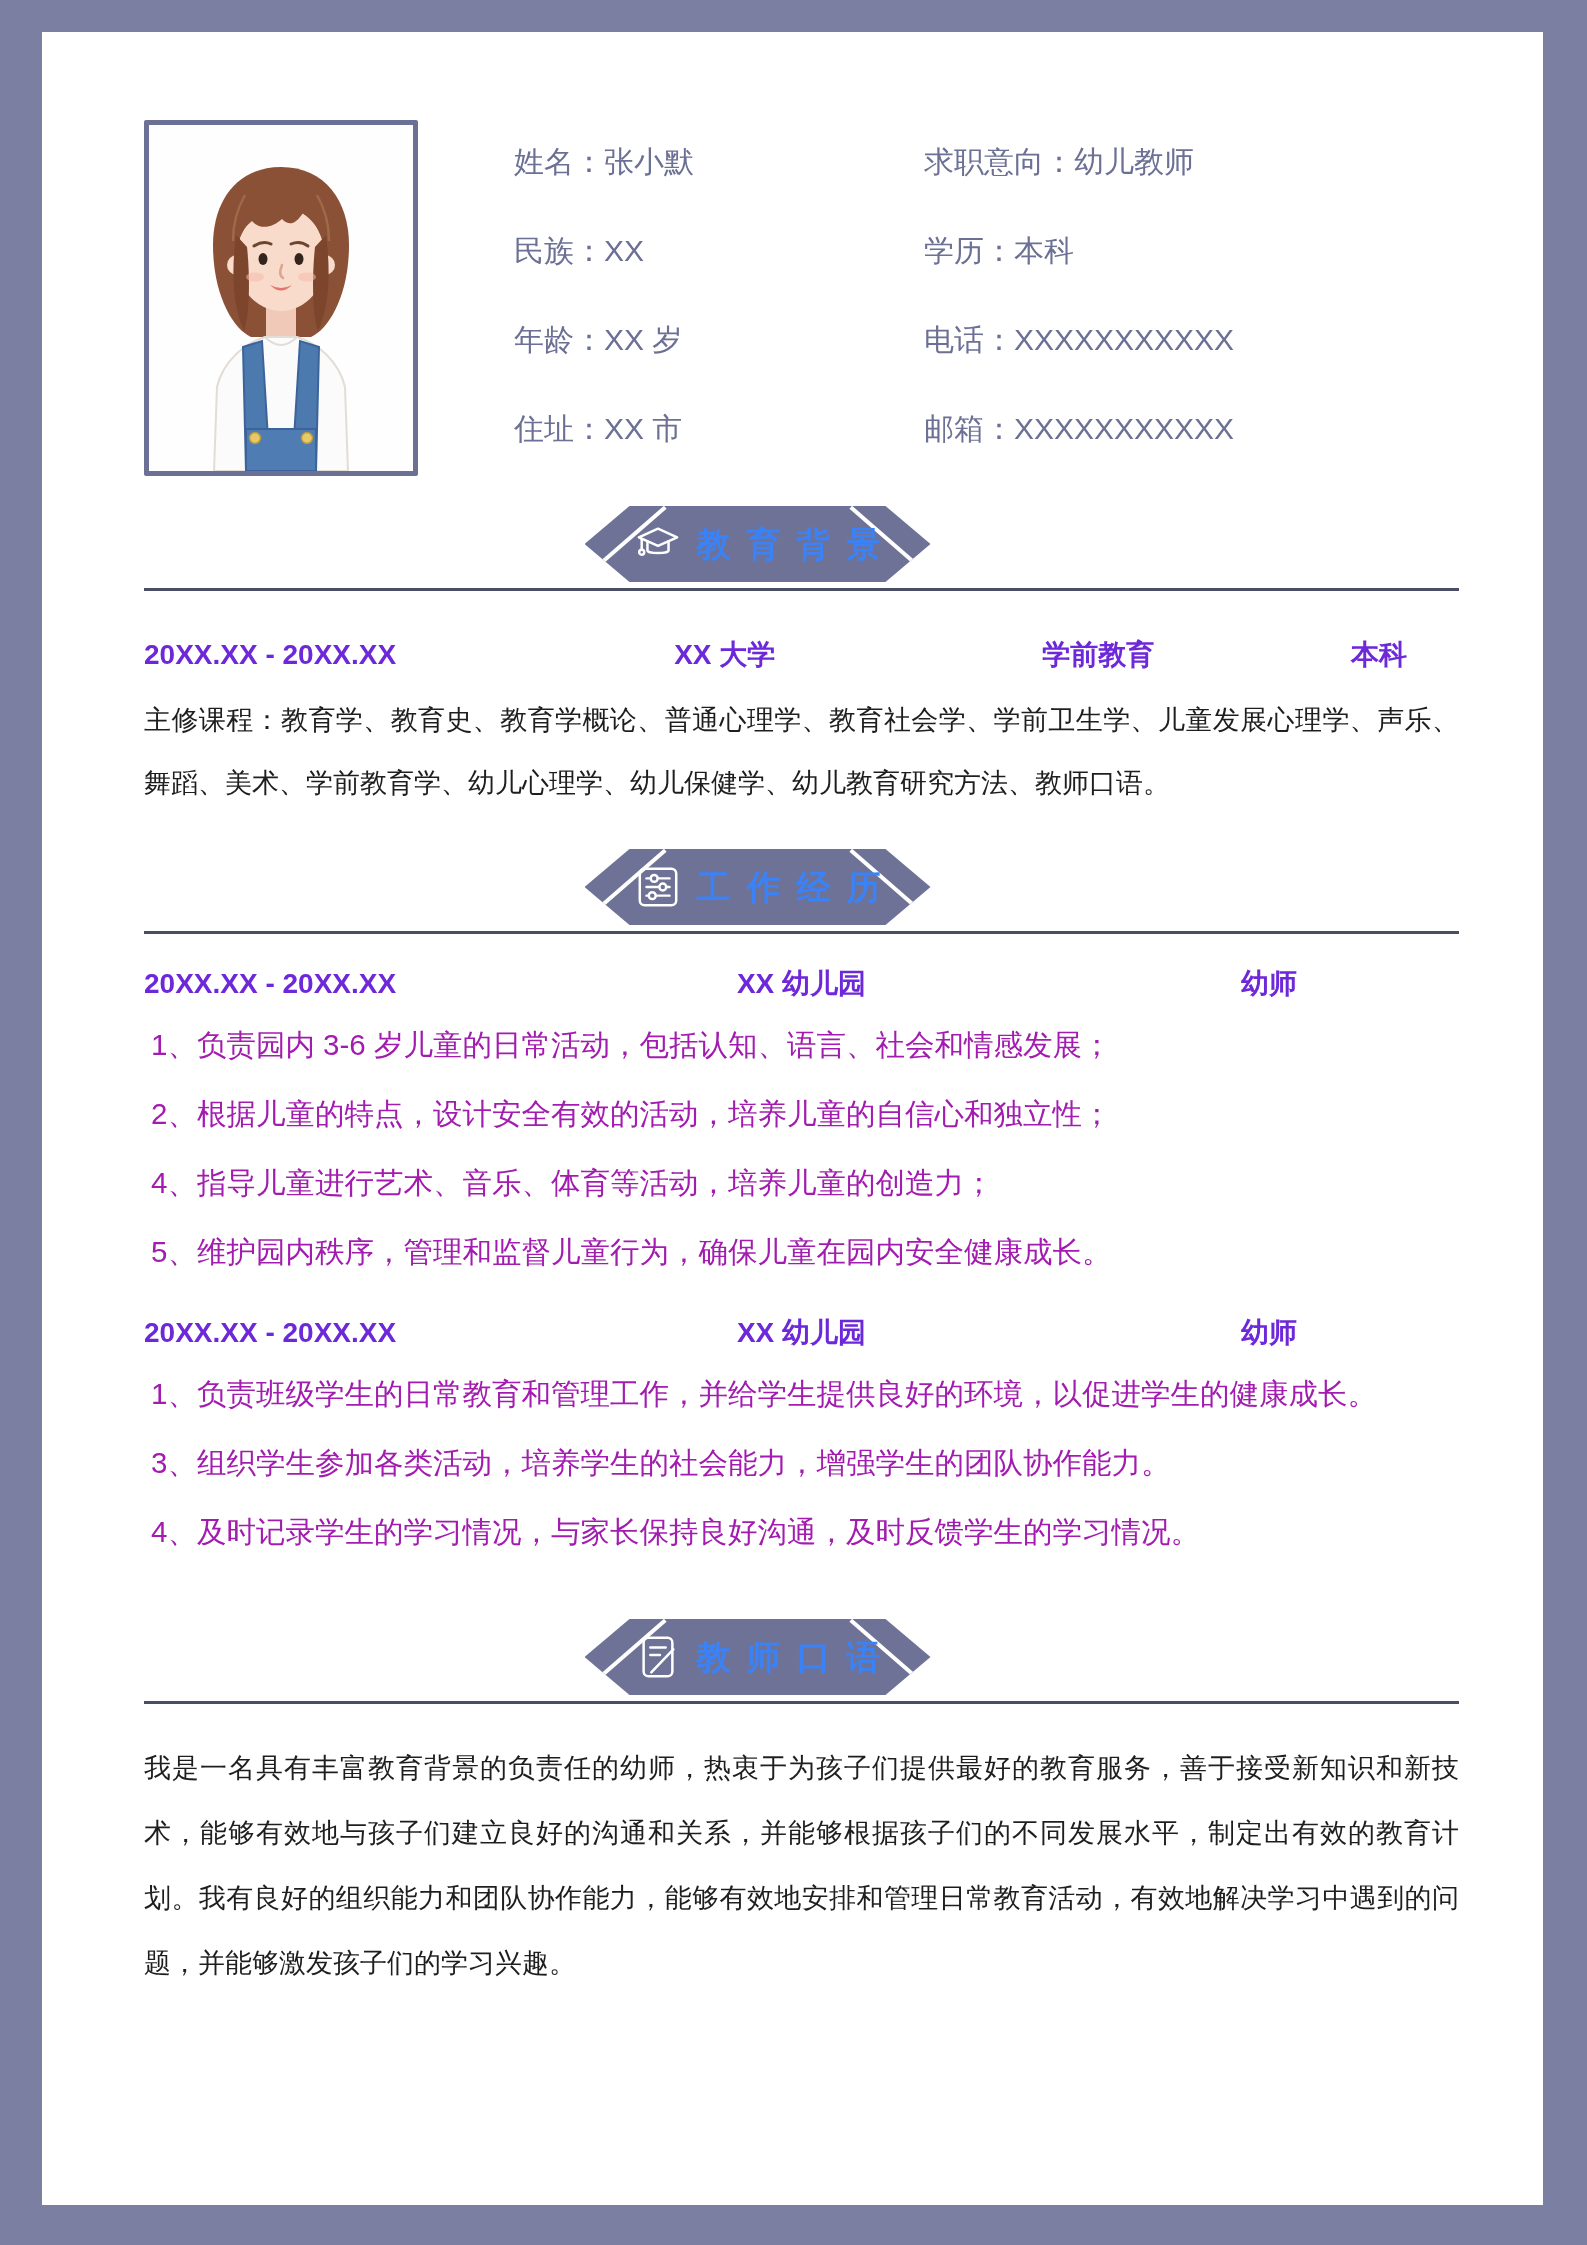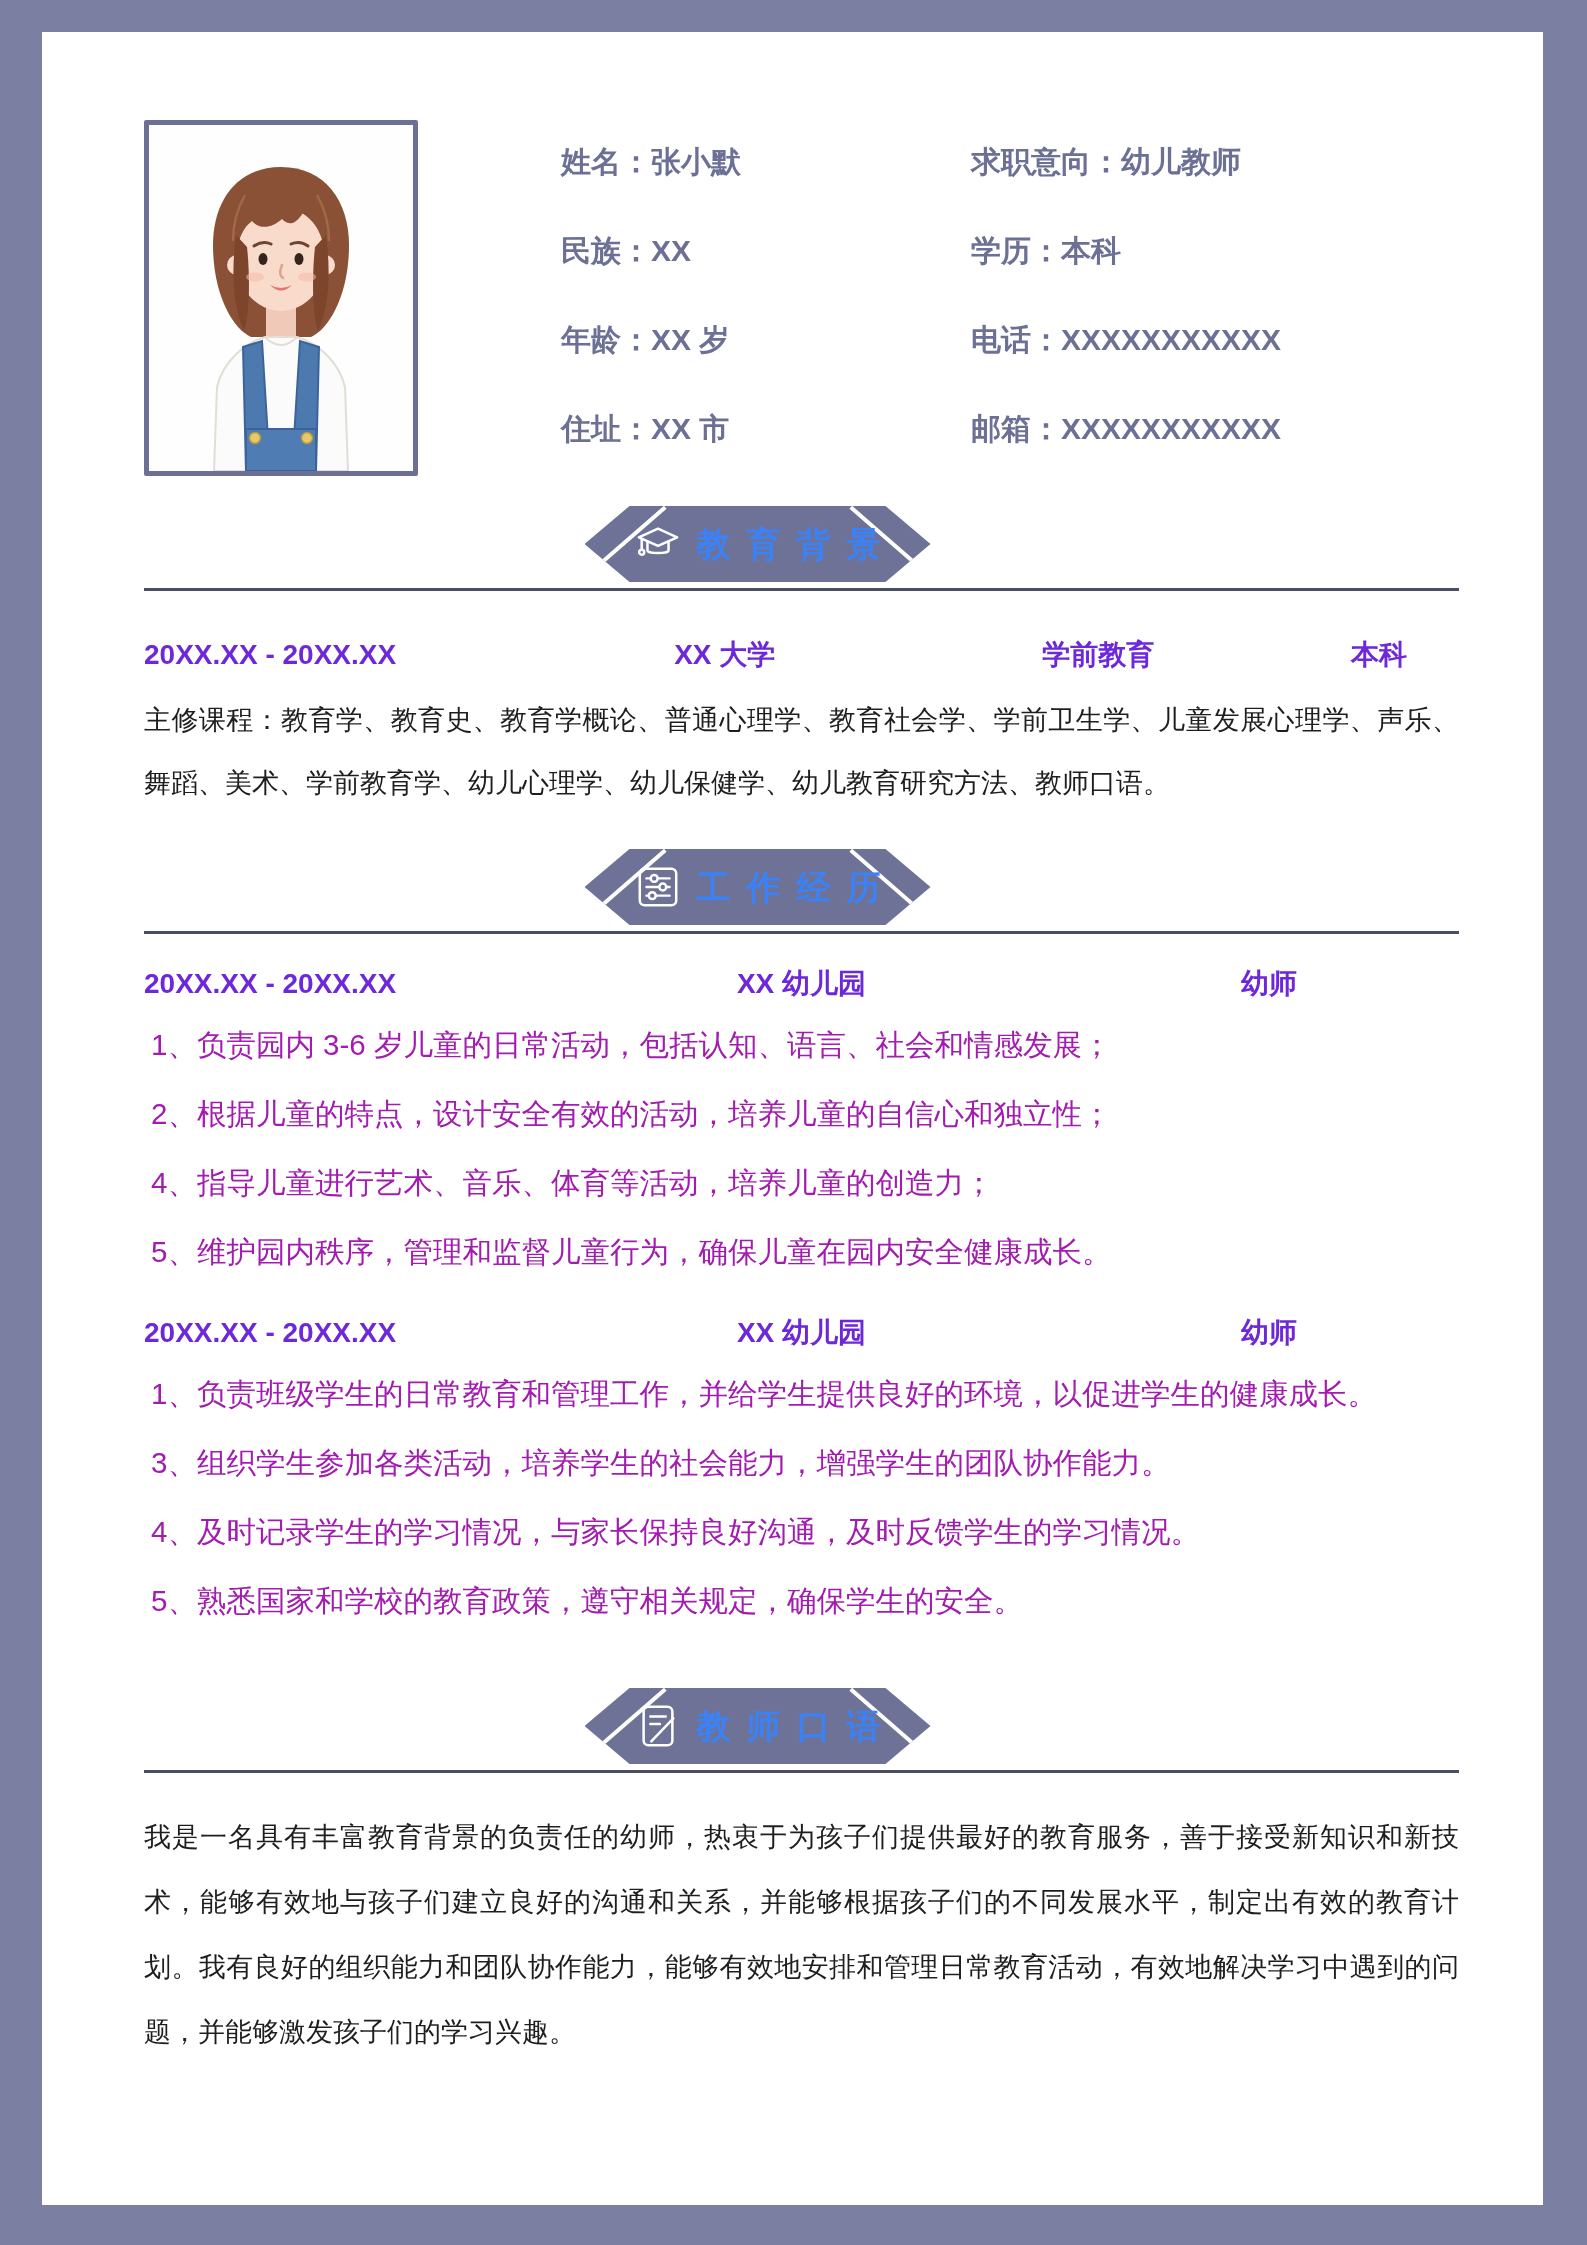--- a/index.html
+++ b/index.html
@@ -16,21 +16,21 @@
   .photo-frame{
     width:274px;height:356px;box-sizing:border-box;flex:0 0 auto;
     border:5px solid #6b7094;background:#ffffff;border-radius:2px;
   }
   .portrait{display:block;width:100%;height:100%;}
   .info{
     display:grid;grid-template-columns:410px 1fr;
     margin-left:96px;height:356px;box-sizing:border-box;
     padding:22px 0 26px 0;align-content:space-between;flex:1;
   }
-  .field{font-size:30px;font-weight:bold;color:#6b7094;white-space:nowrap;margin-left:47px;}
+  .field{font-size:30px;font-weight:normal;color:#6b7094;white-space:nowrap;}
   
   .banner{position:relative;width:346px;height:76px;margin:0 auto;transform:translateX(-44px);}
   .banner-bg{
     position:absolute;inset:0;background:#6e7296;
     clip-path:polygon(0 50%,13% 0,87% 0,100% 50%,87% 100%,13% 100%);
   }
   .slash{position:absolute;width:4px;height:112px;background:#ffffff;top:-18px;}
   .slash-l{left:36px;transform:rotate(49deg);}
   .slash-r{right:36px;transform:rotate(-49deg);}
   .banner-inner{
@@ -194,21 +194,20 @@
     <div class="job job2">
       <div class="meta-row job-head">
         <span class="c-period">20XX.XX - 20XX.XX</span>
         <span class="c-company">XX 幼儿园</span>
         <span class="c-role">幼师</span>
       </div>
       <div class="duties">
           <p class="duty">1、负责班级学生的日常教育和管理工作，并给学生提供良好的环境，以促进学生的健康成长。</p>
           <p class="duty">3、组织学生参加各类活动，培养学生的社会能力，增强学生的团队协作能力。</p>
           <p class="duty">4、及时记录学生的学习情况，与家长保持良好沟通，及时反馈学生的学习情况。</p>
-          <p class="duty">5、熟悉国家和学校的教育政策，遵守相关规定，确保学生的安全。</p>
         </div>
     </div>
   </div>
 
   <div class="sec-eval">
     <div class="banner">
       <div class="banner-bg">
         <i class="slash slash-l"></i>
           <i class="slash slash-r"></i>
       </div>

